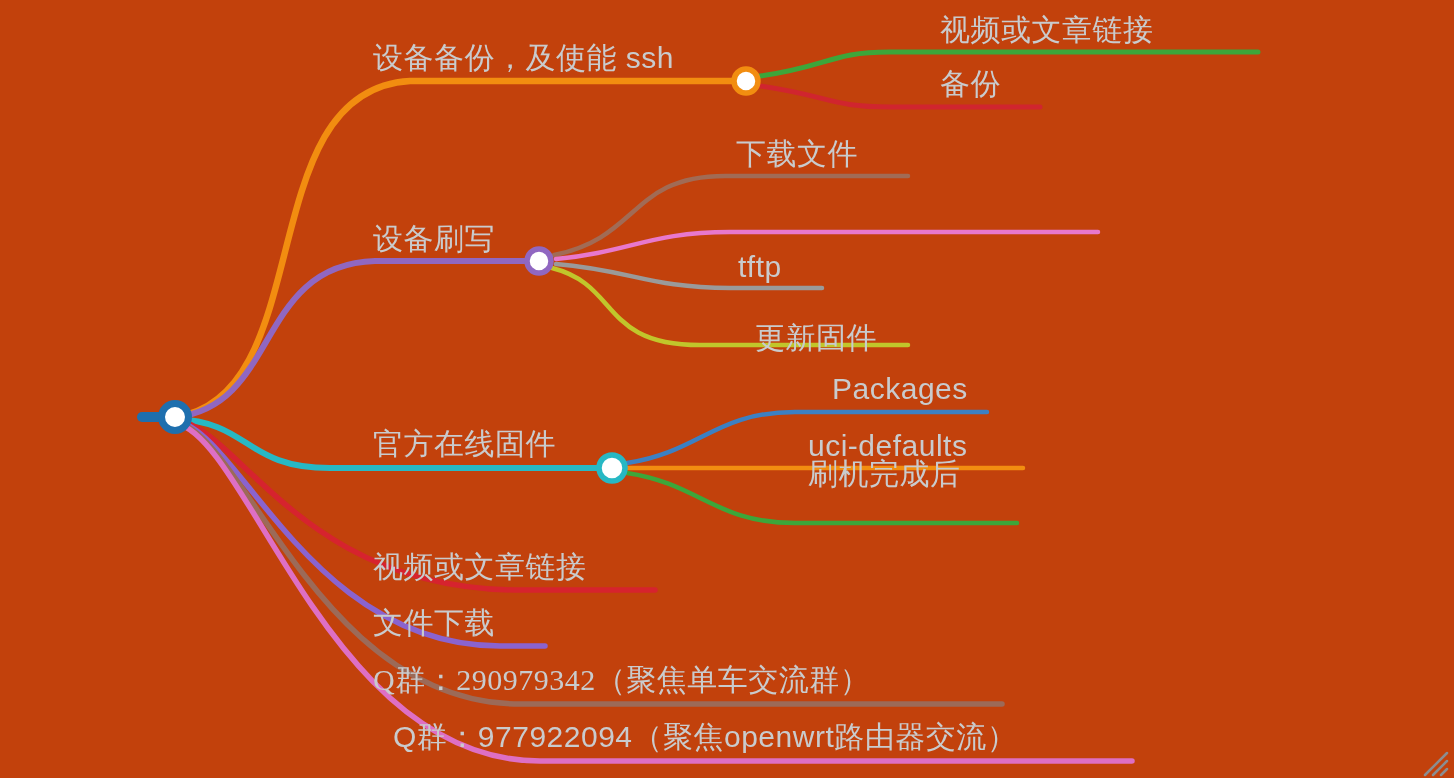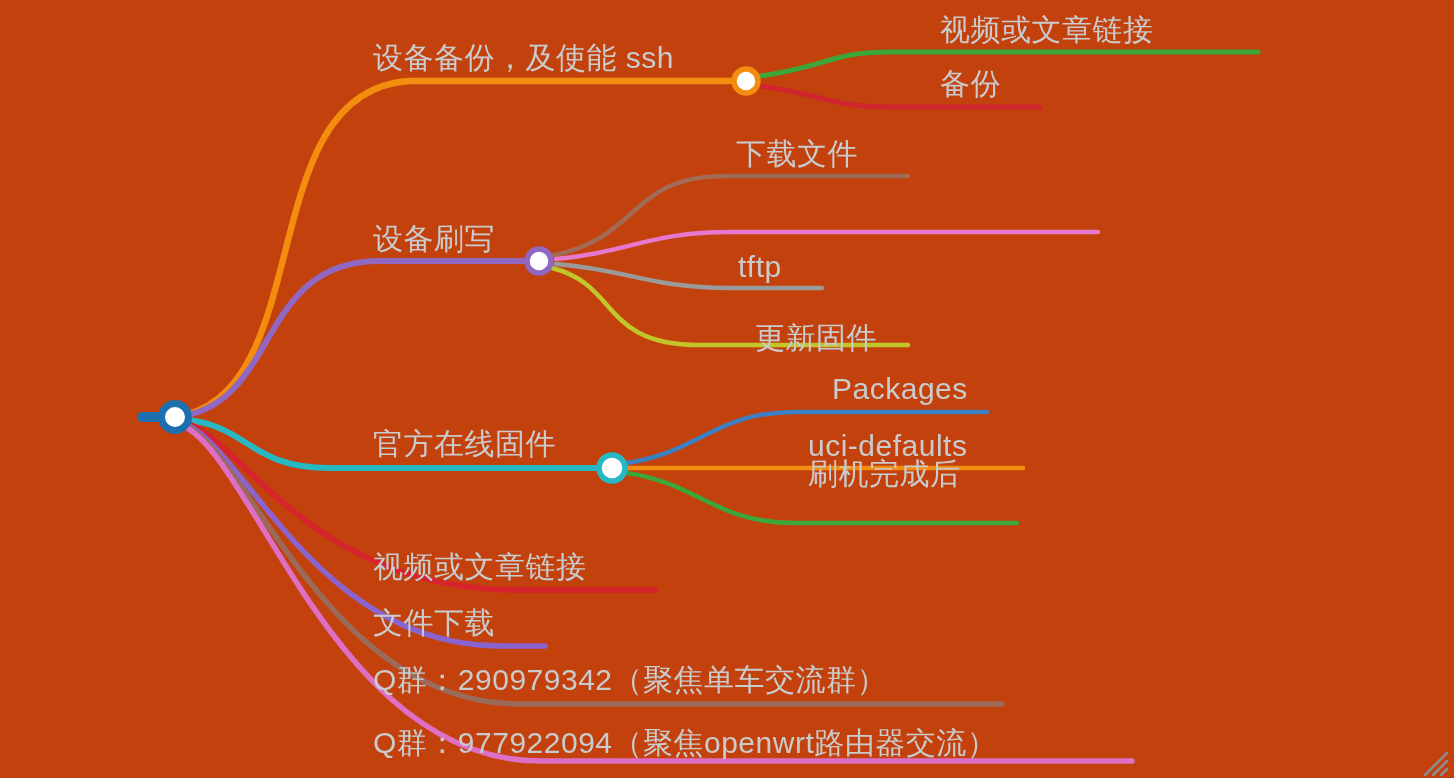--- a/index.html
+++ b/index.html
@@ -78,16 +78,16 @@
   <div class="label" style="left:738px; top:249px;">tftp</div>
   <div class="label" style="left:745px; top:320px;margin-left:10px;">更新固件</div>
 
   <div class="label" style="left:373px; top:426px;">官方在线固件</div>
   <div class="label" style="left:808px; top:371px;margin-left:24px;">Packages</div>
   <div class="label" style="left:808px; top:428px;">uci-defaults</div>
   <div class="label" style="left:808px; top:456px;">刷机完成后</div>
 
   <div class="label" style="left:373px; top:549px;text-align:center;">视频或文章链接</div>
   <div class="label" style="left:373px; top:605px;">文件下载</div>
-  <div class="label" style="left:373px; top:662px;">Q群：290979342（聚焦单车交流群）</div>
-  <div class="label" style="left:373px; top:719px;margin-top:6px;">Q群：977922094（聚焦openwrt路由器交流）</div>
+  <div class="label" style="left:373px; top:662px;font-family:Liberation Serif, serif;">Q群：290979342（聚焦单车交流群）</div>
+  <div class="label" style="left:393px; top:719px;">Q群：977922094（聚焦openwrt路由器交流）</div>
 
 </div>
 
 </body></html>

